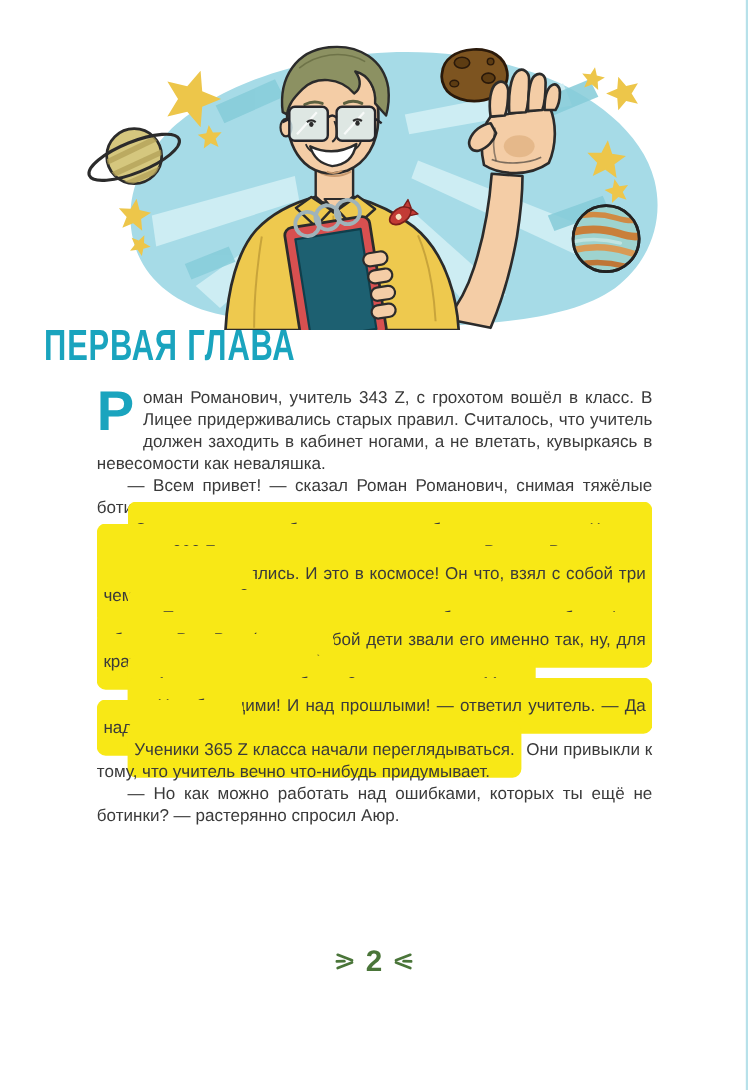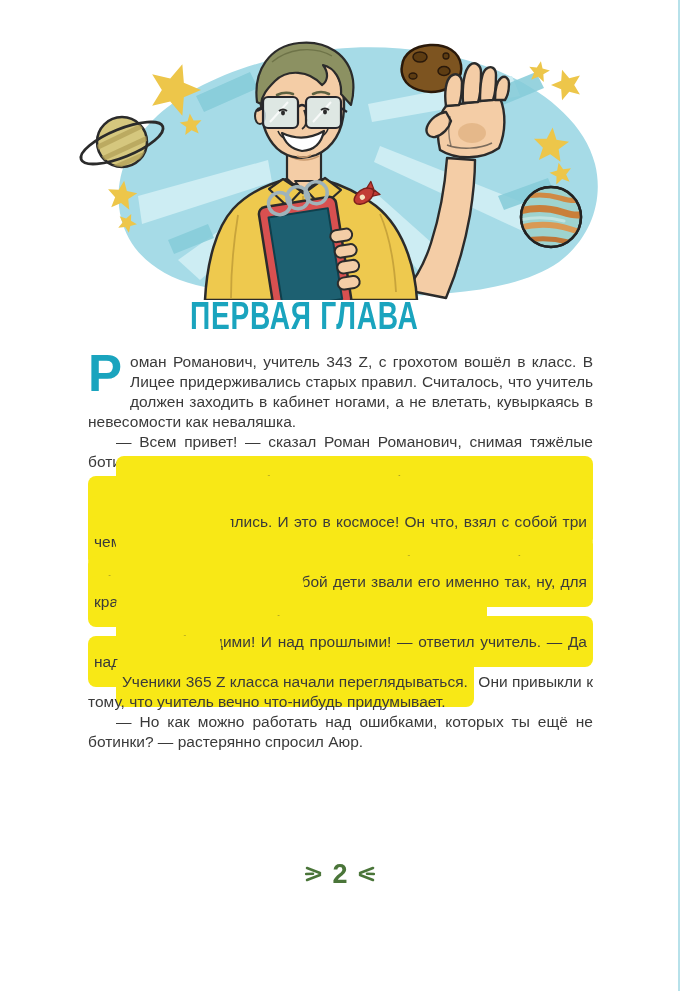--- a/index.html
+++ b/index.html
@@ -13,21 +13,21 @@
     width:680px;height:991px;position:relative;overflow:hidden;
     font-family:"Liberation Sans",sans-serif;
   }
   .page{position:absolute;inset:0;background:#fff;}
   .edge-line{position:absolute;top:0;right:0;width:2px;height:991px;background:#b7e1ea;}
 
   .illustration{position:absolute;left:0;top:0;width:680px;height:300px;}
 
   .chapter-title{
     position:absolute;left:0;top:295px;width:608px;margin:0;
-    text-align:center;line-height:40px;
+    line-height:40px;
   }
   .title-inner{
     display:inline-block;color:var(--teal);
     font-size:38px;font-weight:800;letter-spacing:1px;
     transform:scale(0.74,1.04);transform-origin:center;
     white-space:nowrap;
   }
 
   .story{
     position:absolute;left:88px;top:352px;width:505px;

